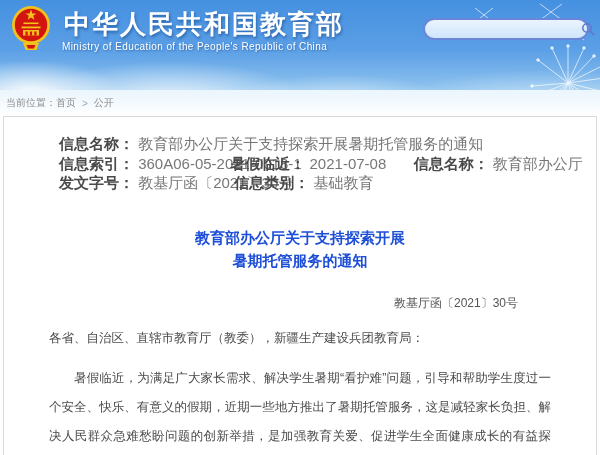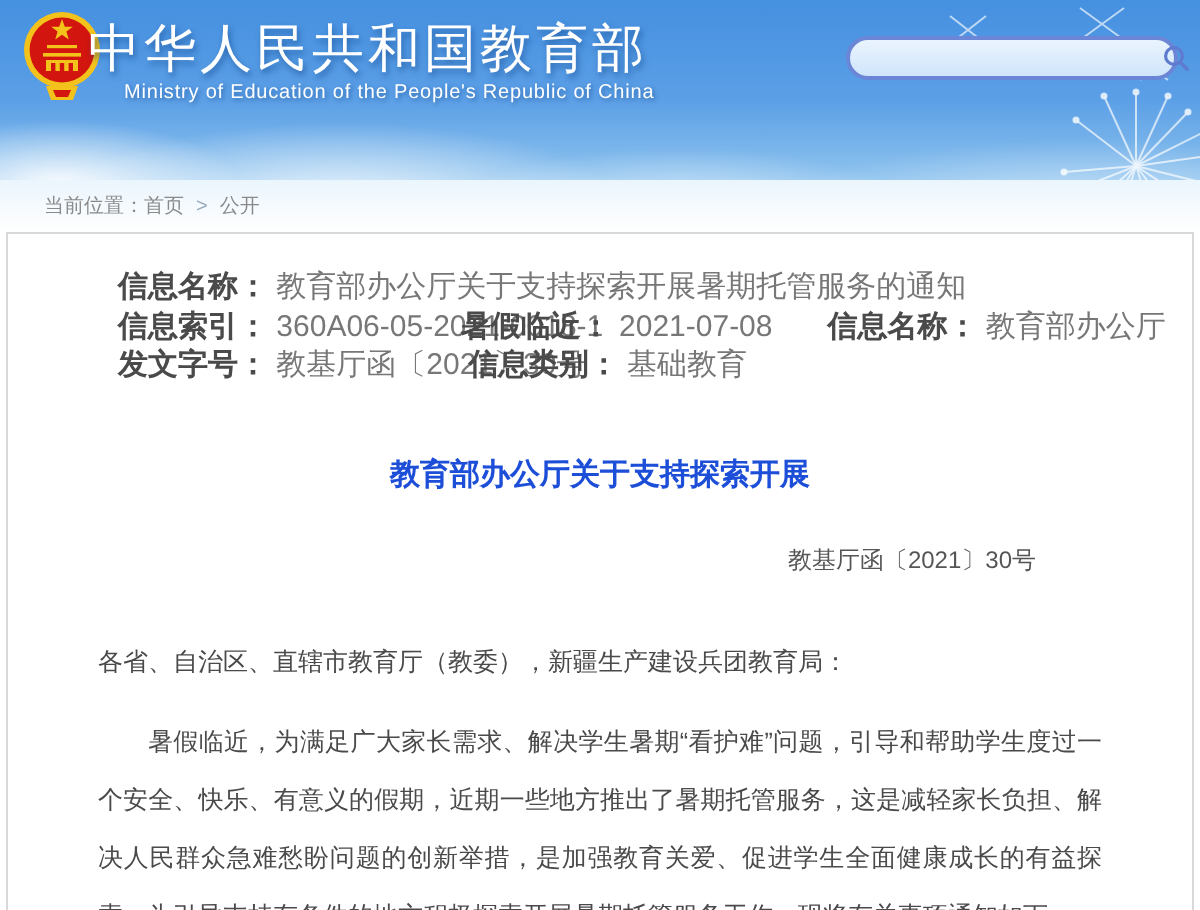--- a/index.html
+++ b/index.html
@@ -8,58 +8,58 @@
 
   
   .banner { position:relative; width:600px; height:90px; overflow:hidden;
     background:
       radial-gradient(ellipse 130px 45px at 30px 92px,  rgba(255,255,255,.95), rgba(255,255,255,0) 70%),
       radial-gradient(ellipse 200px 55px at 170px 100px, rgba(255,255,255,.8),  rgba(255,255,255,0) 70%),
       radial-gradient(ellipse 160px 40px at 340px 102px, rgba(255,255,255,.55), rgba(255,255,255,0) 70%),
       radial-gradient(ellipse 220px 50px at 540px 105px, rgba(255,255,255,.5),  rgba(255,255,255,0) 70%),
       linear-gradient(180deg,#4590e0 0%, #5b9fe6 55%, #8ec3ee 100%); }
   .emblem { position:absolute; left:11px; top:4px; width:40px; height:48px; }
-  .site-title { position:absolute; left:44px; top:7px; color:#fff; font-size:26px;
-    font-weight:normal; letter-spacing:2px; text-shadow:1px 2px 3px rgba(10,60,130,.55); }
+  .site-title { position:absolute; left:64px; top:7px; color:#fff; font-size:26px;
+    font-weight:bold; letter-spacing:2px; text-shadow:1px 2px 3px rgba(10,60,130,.55); }
   .site-subtitle { position:absolute; left:62px; top:41px; color:#fff; font-size:10px;
     letter-spacing:.4px; text-shadow:1px 1px 2px rgba(10,60,130,.5); }
   .searchbox { position:absolute; right:11px; top:18px; width:166px; height:22px;
     border:2px solid #6b86d6; border-radius:12px;
     background:linear-gradient(180deg,#eaf4fe,#cfe5fb); display:flex; align-items:center; }
   .search-input { flex:1; height:16px; border:none; outline:none; background:transparent;
     font-size:11px; padding:0 4px 0 10px; color:#345; }
   .search-btn { width:22px; height:18px; border:none; background:transparent; cursor:pointer;
     display:flex; align-items:center; justify-content:center; }
   .dandelion { position:absolute; right:-18px; top:28px; opacity:.85; }
   .sparkles { position:absolute; right:0; top:0; opacity:.8; }
 
   
   .crumbbar { width:600px; height:26px; background:linear-gradient(180deg,#eaf5fd,#ffffff);
-    display:flex; align-items:center; padding-left:22px; }
+    display:flex; align-items:center; padding-left:6px; }
   .crumbbar, .crumbbar a { font-size:10px; color:#8a8a8a; text-decoration:none; }
   .crumb-sep { margin:0 6px; color:#9ab; }
   .crumb-link { cursor:pointer; }
 
   
   .content { margin:0 3px; border:1px solid #d9d9d9; background:#fff;
     min-height:428px; padding-top:17px; }
 
   .meta { margin-left:55px; font-size:15px; line-height:19.5px; color:#777; }
   .meta-row { white-space:nowrap; }
   .meta-label { font-weight:bold; color:#4a4a4a; }
   .w1 { display:inline-block; width:88px; }
   .w2 { display:inline-block; width:100px; }
   .w3 { display:inline-block; width:92px; }
 
   .doc-title { margin-top:33px; text-align:center; font-size:15px; font-weight:bold;
     color:#1d4ed8; line-height:23px; }
   .doc-number { margin-top:23px; text-align:right; padding-right:78px;
     font-size:12px; color:#555; }
   .doc-body { padding:0 45px; font-size:12.5px; color:#4a4a4a; }
-  .salutation { margin-top:32px; line-height:20px; }
+  .salutation { margin-top:16px; line-height:20px; }
   .para { margin-top:16px; text-indent:2em; line-height:29px; text-align:justify; }
 </style>
 </head>
 <body>
 
 <div class="banner">
   <svg class="emblem" viewBox="0 0 40 48">
     <circle cx="20" cy="21" r="19" fill="#f3c21b"></circle>
     <circle cx="20" cy="21" r="16.2" fill="#d2150e"></circle>
     <polygon fill="#f3c21b" points="20,5.5 21.4,9.4 25.4,9.4 22.2,11.8 23.4,15.8 20,13.4 16.6,15.8 17.8,11.8 14.6,9.4 18.6,9.4"></polygon>
@@ -158,20 +158,21 @@
     <div class="meta-row">
       <span class="meta-label">发文字号：</span>
       <span class="w3">教基厅函〔2021〕30号</span>
       <span class="meta-label">信息类别：</span>
       <span>基础教育</span>
     </div>
   </div>
 
   <h1 class="doc-title">
     <span>教育部办公厅关于支持探索开展</span><br>
+    <span>暑期托管服务的通知</span>
   </h1>
 
   <div class="doc-number">教基厅函〔2021〕30号</div>
 
   <div class="doc-body">
     <p class="salutation">各省、自治区、直辖市教育厅（教委），新疆生产建设兵团教育局：</p>
     <p class="para">暑假临近，为满足广大家长需求、解决学生暑期“看护难”问题，引导和帮助学生度过一个安全、快乐、有意义的假期，近期一些地方推出了暑期托管服务，这是减轻家长负担、解决人民群众急难愁盼问题的创新举措，是加强教育关爱、促进学生全面健康成长的有益探索。为引导支持有条件的地方积极探索开展暑期托管服务工作，现将有关事项通知如下。</p>
   </div>
 
 </div>

